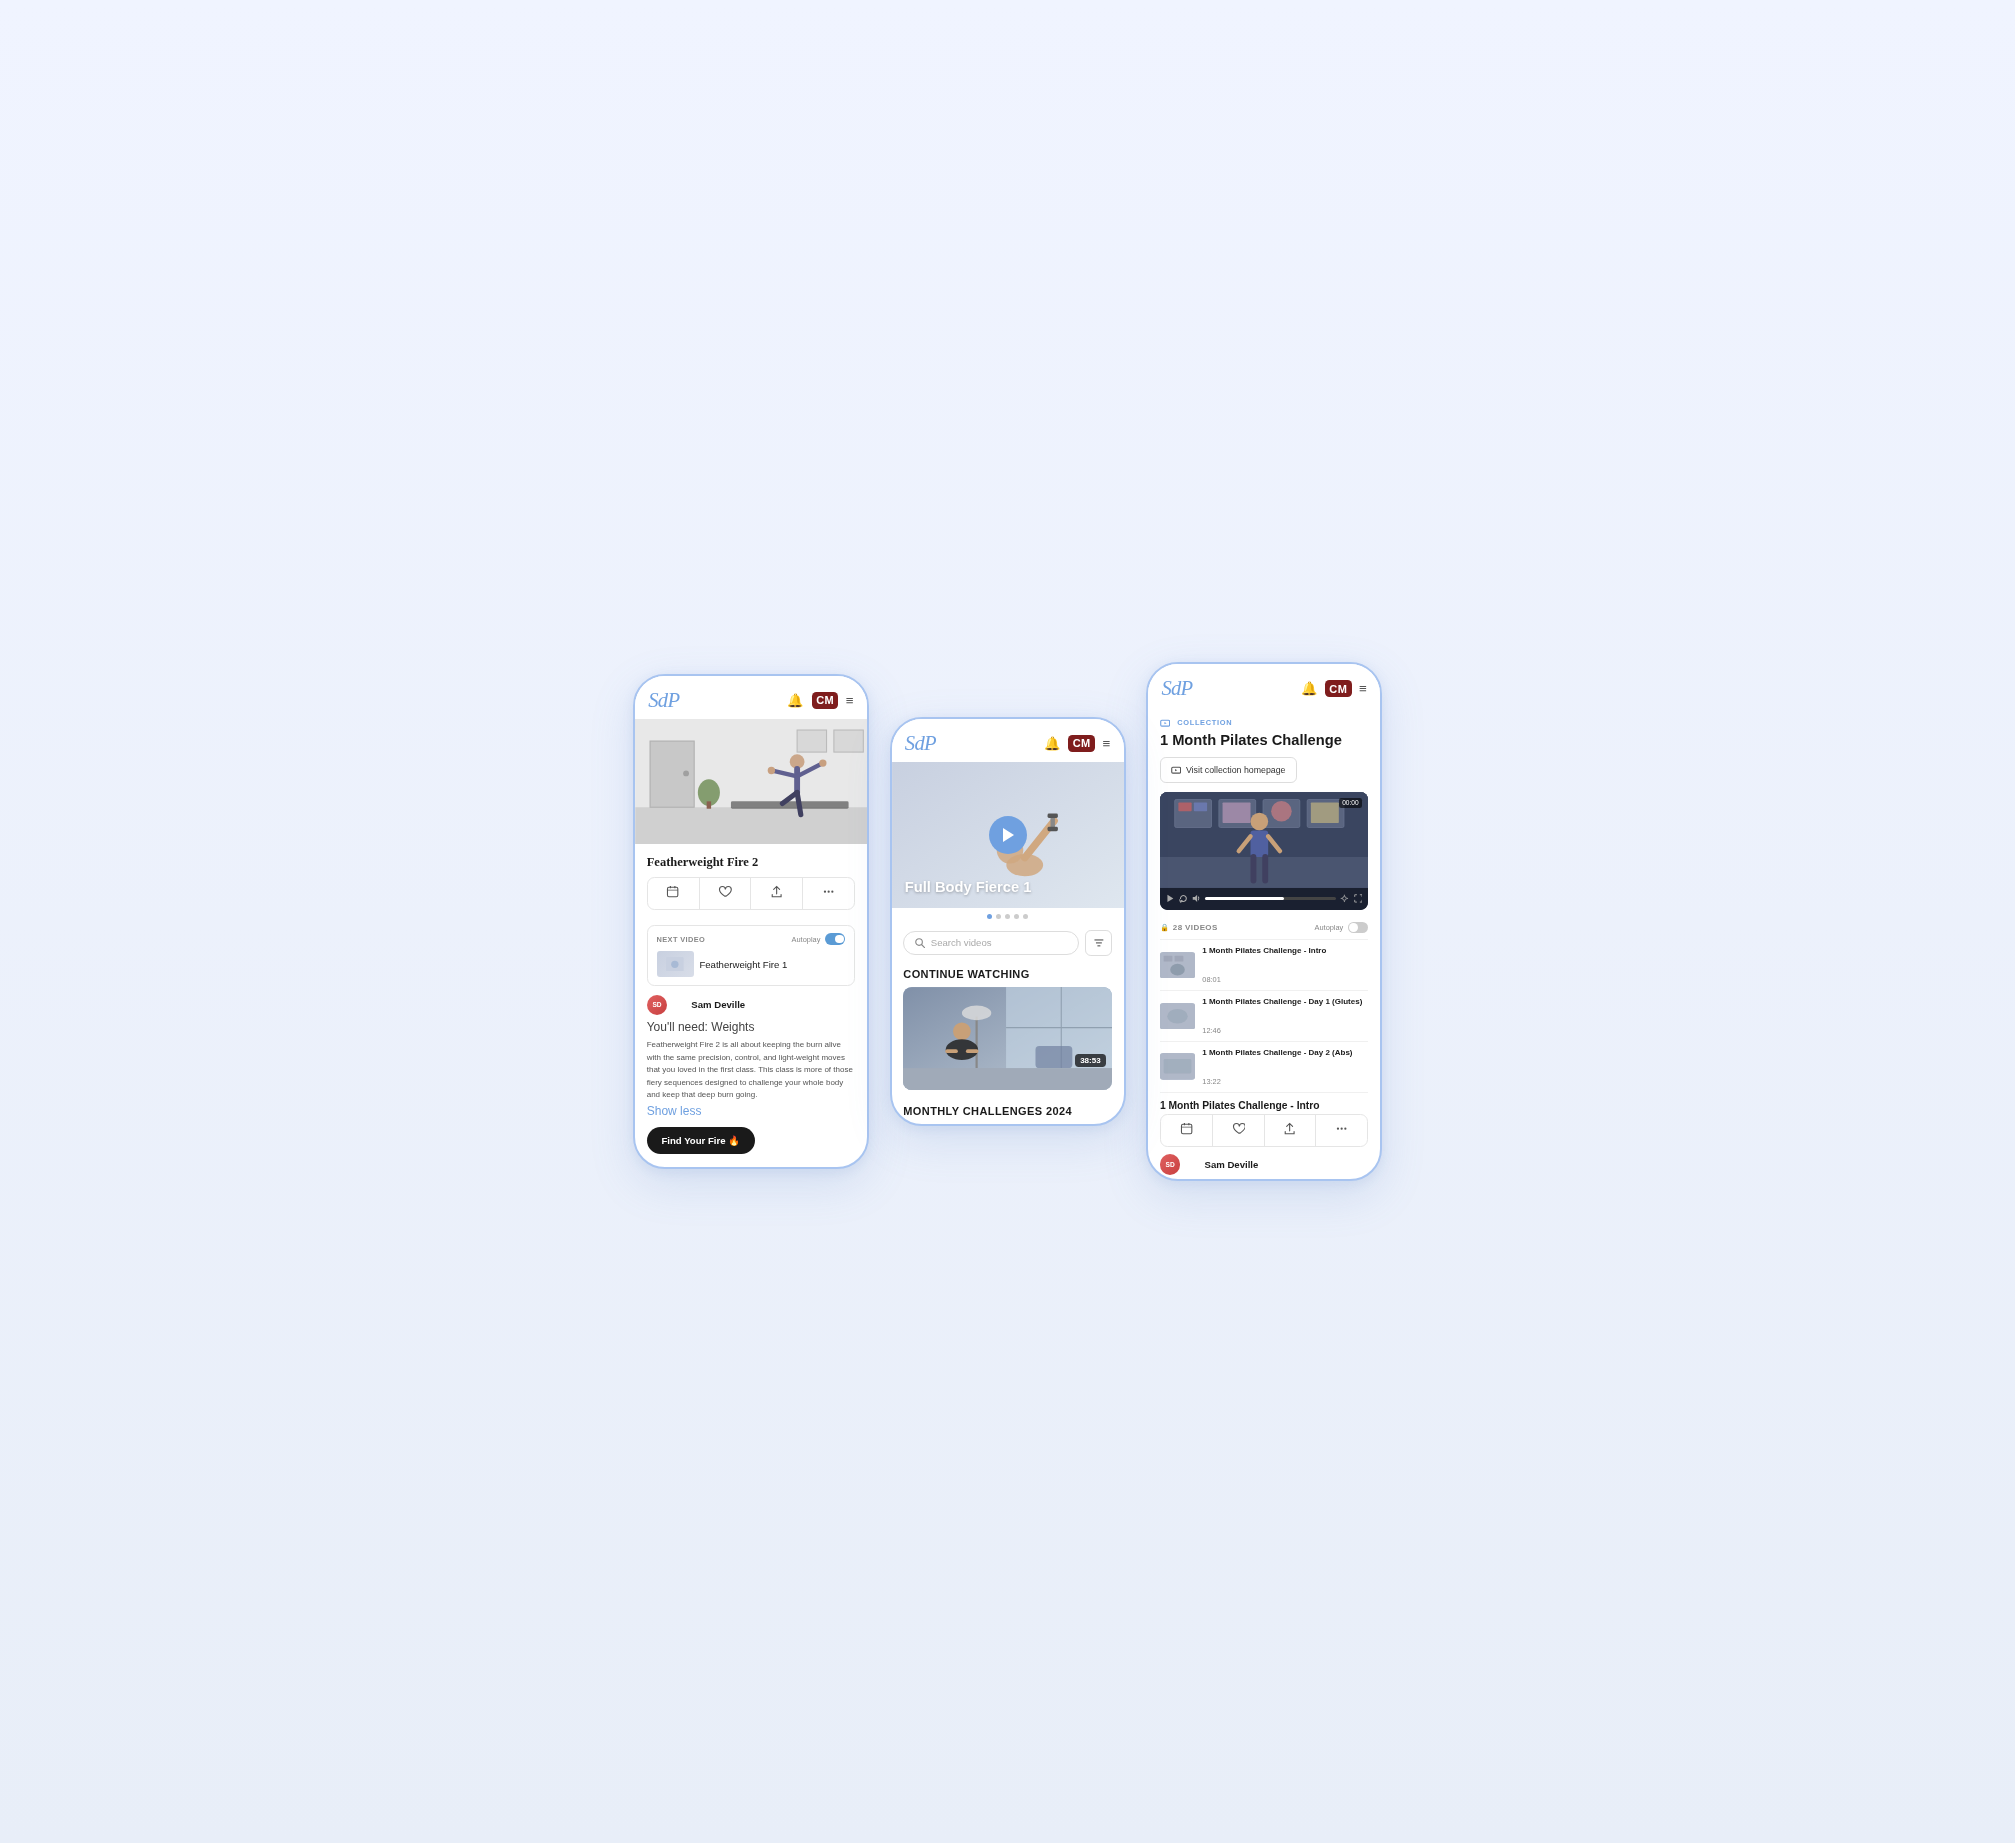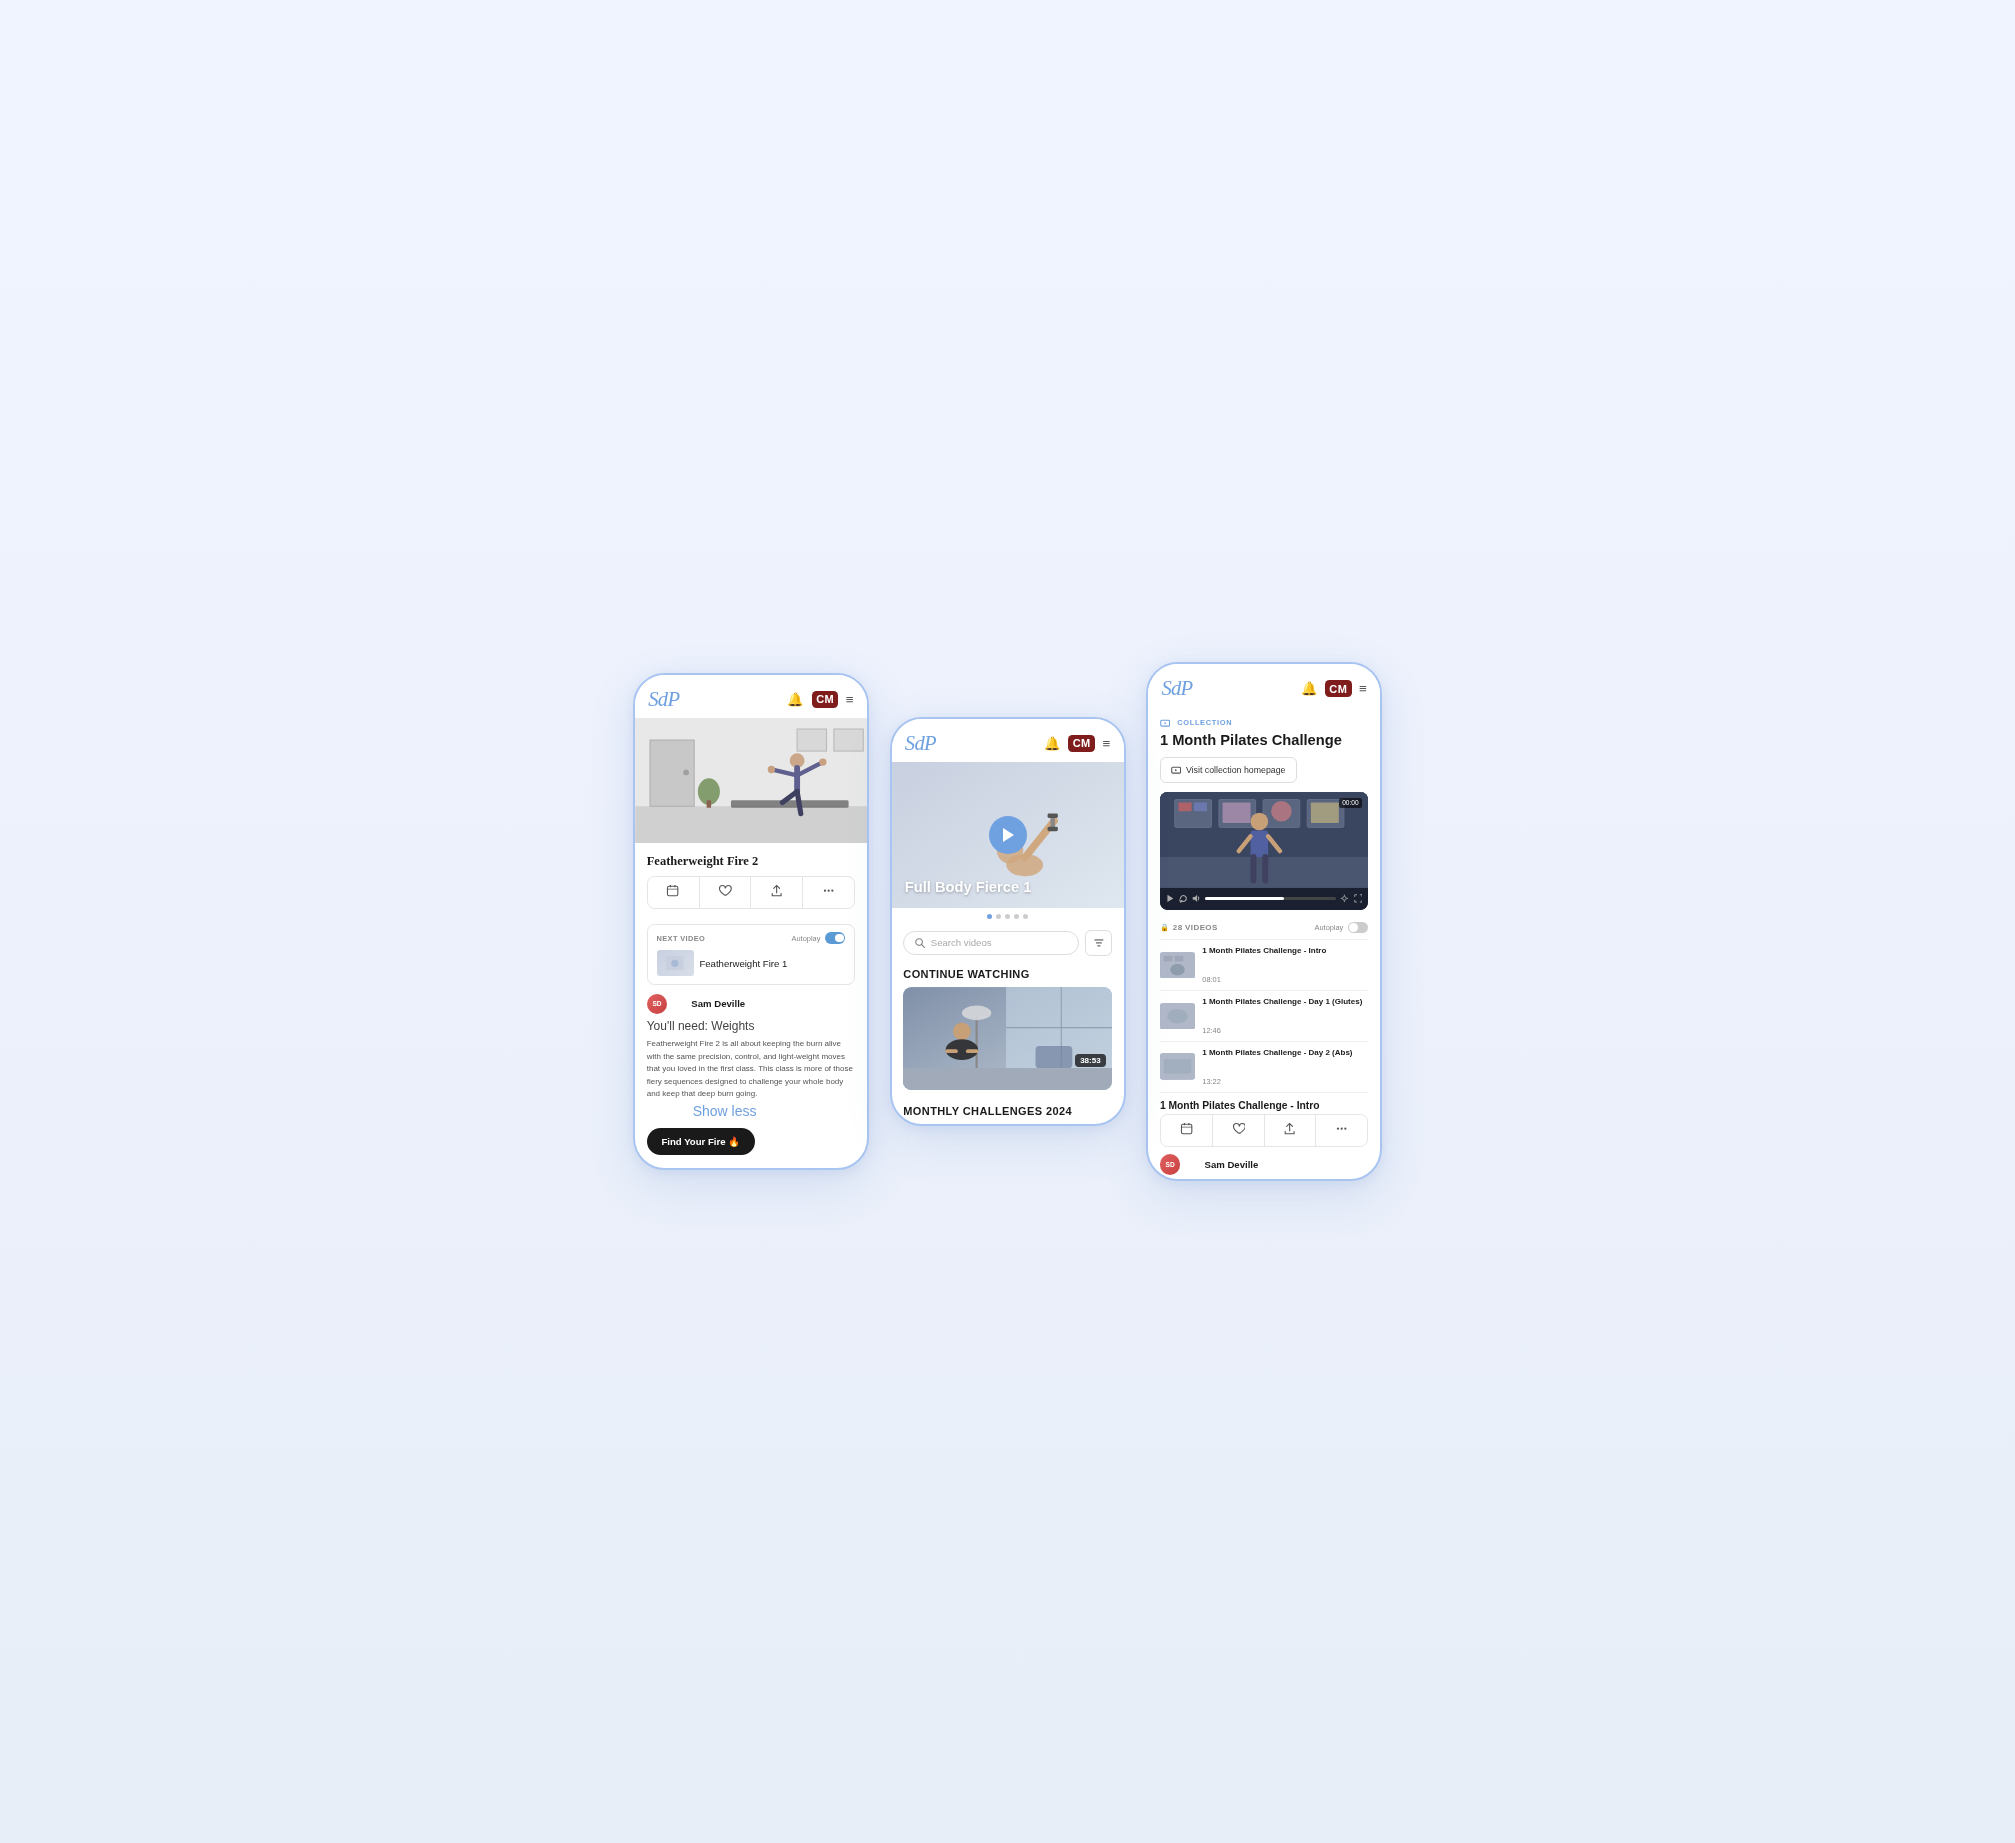--- a/index.html
+++ b/index.html
@@ -242,25 +242,24 @@
     }
 
     .description-text {
       font-size: 8px;
       color: #555;
       padding: 0 11.8px;
       line-height: 1.55;
     }
 
     .show-less {
-      font-size: 14px;
+      font-size: 12px;
       color: #6fa0e0;
       padding: 2.9px 11.8px 8.8px;
       cursor: pointer;
-      margin-left: 46px;
     }
 
     .find-fire-btn {
       margin: 0 11.8px 13.3px;
       background: #1a1a1a;
       color: #fff;
       border: none;
       border-radius: 16px;
       padding: 8px 14.7px;
       font-size: 9.6px;

